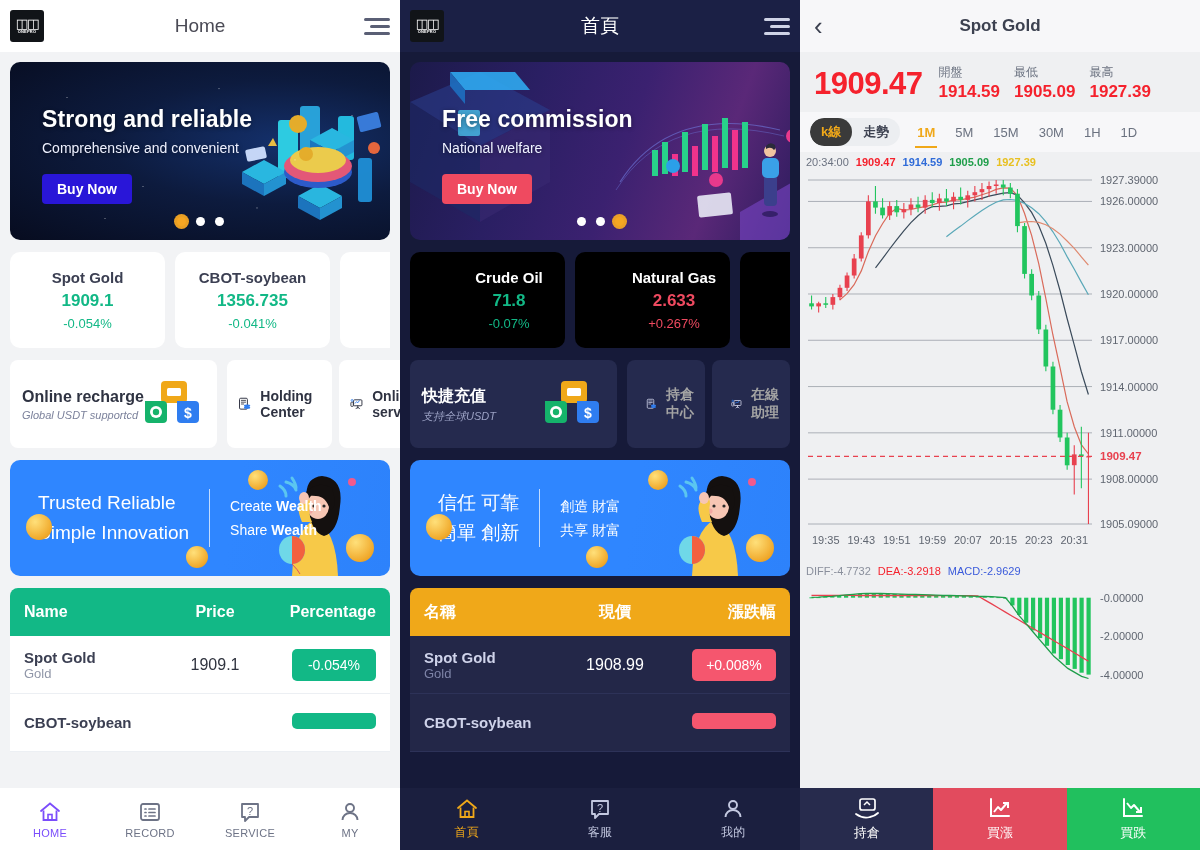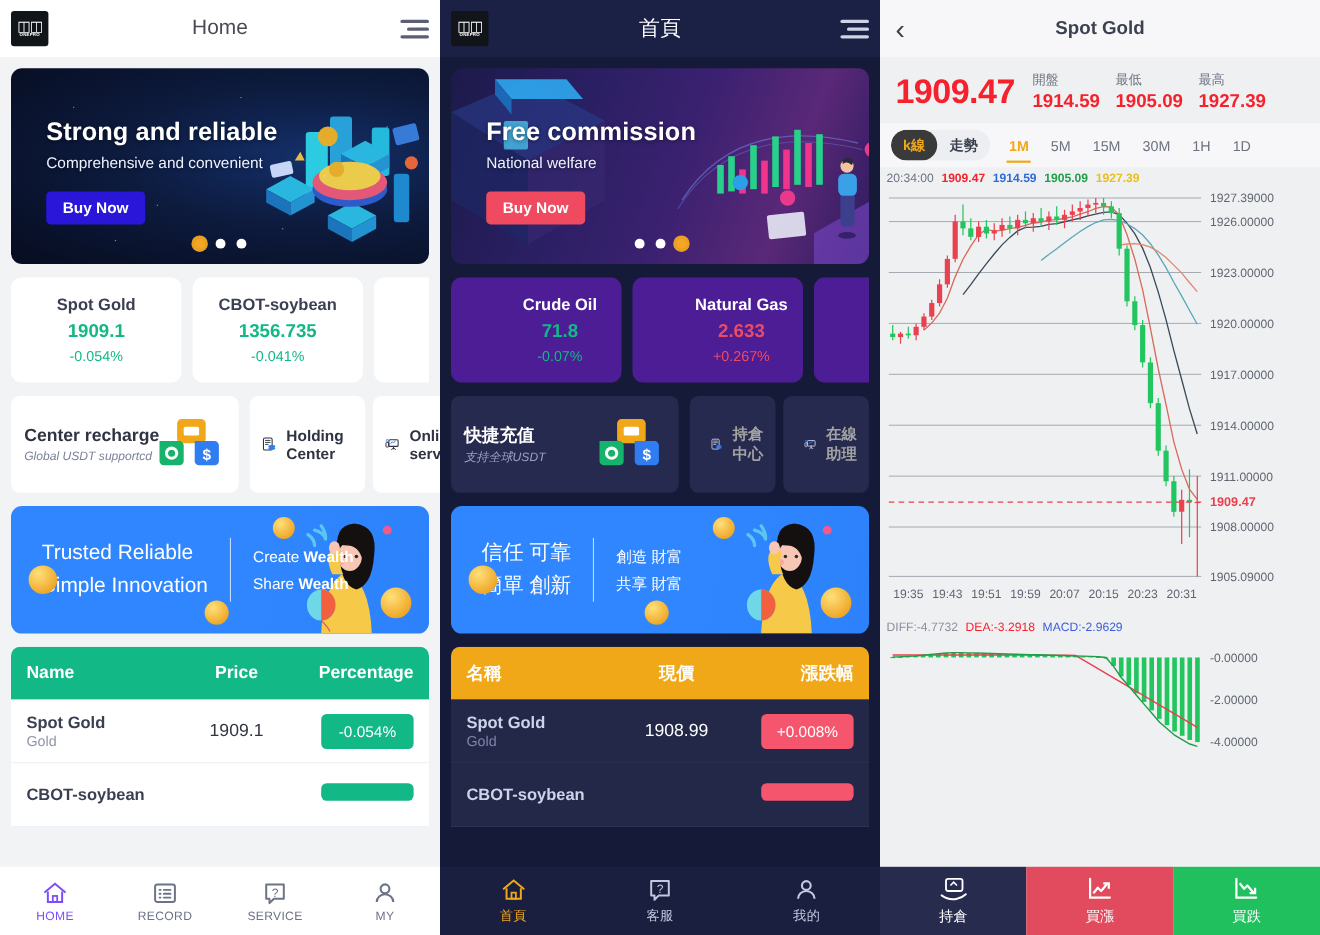--- a/index.html
+++ b/index.html
@@ -74,21 +74,21 @@
       radial-gradient(1px 1px at 65% 82%, #fff, transparent);
   }
 
   
   .cards { display: flex; gap: 10px; margin-top: 12px; overflow: hidden; }
   .mcard {
     flex: 0 0 155px; height: 96px; background: #fff; border-radius: 10px;
     display: flex; flex-direction: column; align-items: center; justify-content: center;
     gap: 5px;
   }
-  .p-dark .mcard { background: #4c1d95; padding-left: 43px; }
+  .p-dark .mcard { background: #000000; padding-left: 43px; }
   .mc-name { font-size: 15px; font-weight: 700; color: #3b3f52; }
   .p-dark .mc-name { color: #ffffff; }
   .mc-price { font-size: 17px; font-weight: 700; }
   .mc-chg { font-size: 13px; }
   .up { color: #ef4a60; } .down { color: #12b886; }
 
   
   .qrow { display: flex; gap: 10px; margin-top: 12px; }
   .qrecharge {
     flex: 0 0 207px; height: 88px; background: #fff; border-radius: 8px;
@@ -273,21 +273,21 @@
         <div class="mcard">
 
           <div class="mc-price down"></div>
 
         </div>
       </div>
 
       <div class="qrow">
         <div class="qrecharge">
           <div>
-            <div class="qr-t1">Center recharge</div>
+            <div class="qr-t1">Online recharge</div>
             <div class="qr-t2">Global USDT supportcd</div>
           </div>
           <div class="qr-icons">
             <svg width="62" height="46" viewBox="0 0 62 46">
               <rect x="18" y="0" width="26" height="22" rx="4" fill="#f0a819"></rect>
               <rect x="24" y="7" width="14" height="8" rx="1.5" fill="#fff"></rect>
               <path d="M2 20 h18 a4 4 0 0 1 4 4 v14 a4 4 0 0 1 -4 4 H6 a4 4 0 0 1 -4 -4 z" fill="#15b36b"></path>
               <circle cx="13" cy="31" r="6" fill="#fff"></circle>
               <circle cx="13" cy="31" r="3.2" fill="#15b36b"></circle>
               <path d="M34 20 h18 a4 4 0 0 1 4 4 v14 a4 4 0 0 1 -4 4 H38 a4 4 0 0 1 -4 -4 z" fill="#2f7df0"></path>

